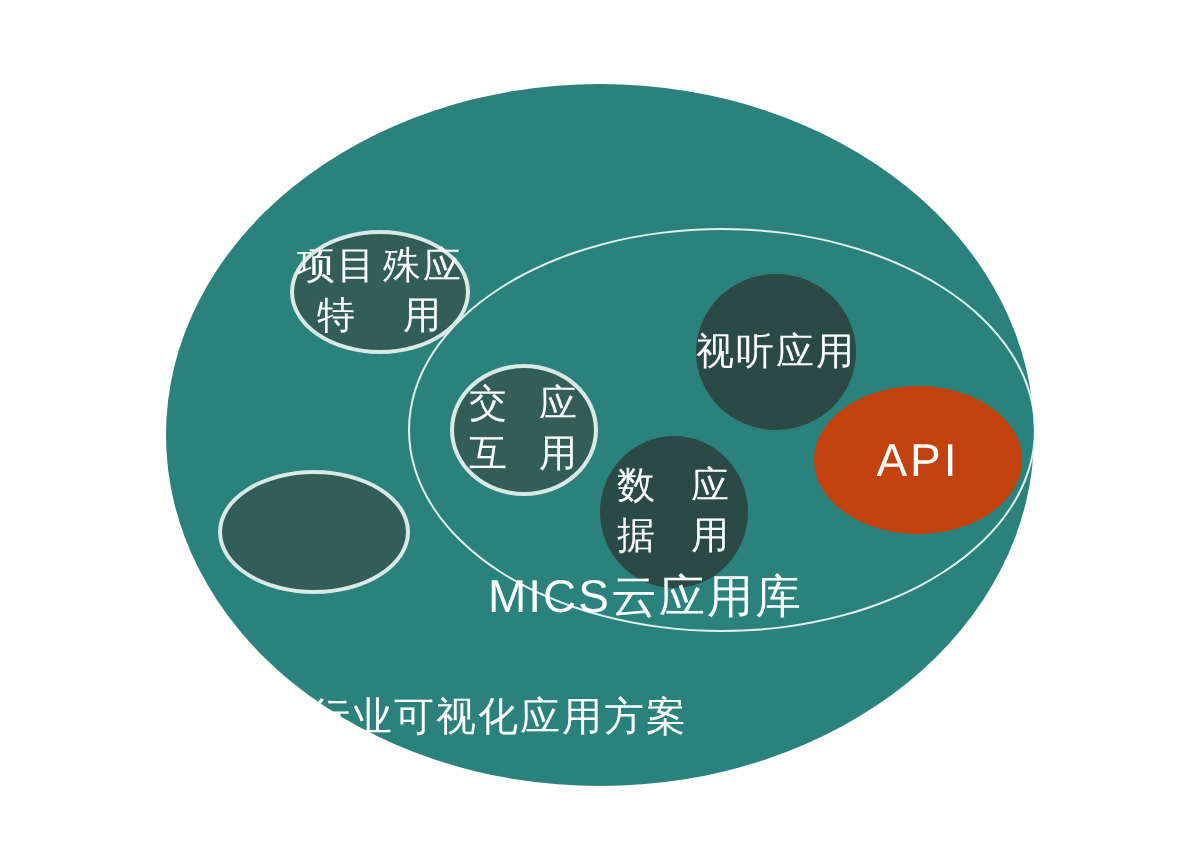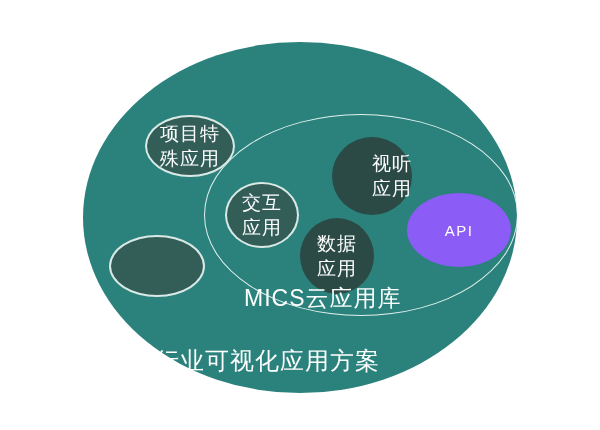--- a/index.html
+++ b/index.html
@@ -29,66 +29,66 @@
   
   .inner-ellipse {
     left: 204px; top: 114px;
     width: 314px; height: 202px;
     border: 1.6px solid rgba(240, 250, 248, 0.92);
     background: transparent;
   }
   
   .node {
     display: flex;
-    flex-direction: column;
+    flex-direction: row;
     align-items: center;
     justify-content: center;
     text-align: center;
     color: #fdfefe;
     font-size: 19px;
     line-height: 25px;
     letter-spacing: 1px;
   }
   .node-outlined {
     background: #335e58;
     border: 2px solid rgba(235, 248, 245, 0.9);
   }
   .node-dark {
     background: #2b4945;
     border: none;
   }
   .node-project-special   { left: 145px; top: 115px; width: 90px;  height: 62px; }
   .node-industry-custom   { left: 109px; top: 235px; width: 96px;  height: 62px; }
   .node-interactive       { left: 225px; top: 182px; width: 74px;  height: 66px; }
-  .node-audio-visual      { left: 332px; top: 137px; width: 80px;  height: 78px; align-items: flex-end; }
+  .node-audio-visual      { left: 348px; top: 137px; width: 80px;  height: 78px; }
   .node-data              { left: 300px; top: 218px; width: 74px;  height: 76px; }
   .node-api {
     left: 407px; top: 193px;
     width: 104px; height: 74px;
-    background: #8b5cf6;
-    font-size: 15px;
+    background: #c2410c;
+    font-size: 23px;
     letter-spacing: 1.5px;
   }
   .node-line { display: block; }
   
   .region-label {
     position: absolute;
     color: #fdfefe;
     text-align: left;
     letter-spacing: 1px;
   }
   .inner-label {
     left: 244px; top: 283px;
     width: 250px;
     font-size: 23px;
   }
   .outer-label {
     left: 155px; top: 345px;
     width: 300px;
-    font-size: 24px;
+    font-size: 20px;
   }
 </style>
 </head>
 <body>
 
 <div class="canvas">
 
   <div class="ellipse outer-circle"></div>
 
   <div class="ellipse inner-ellipse"></div>

